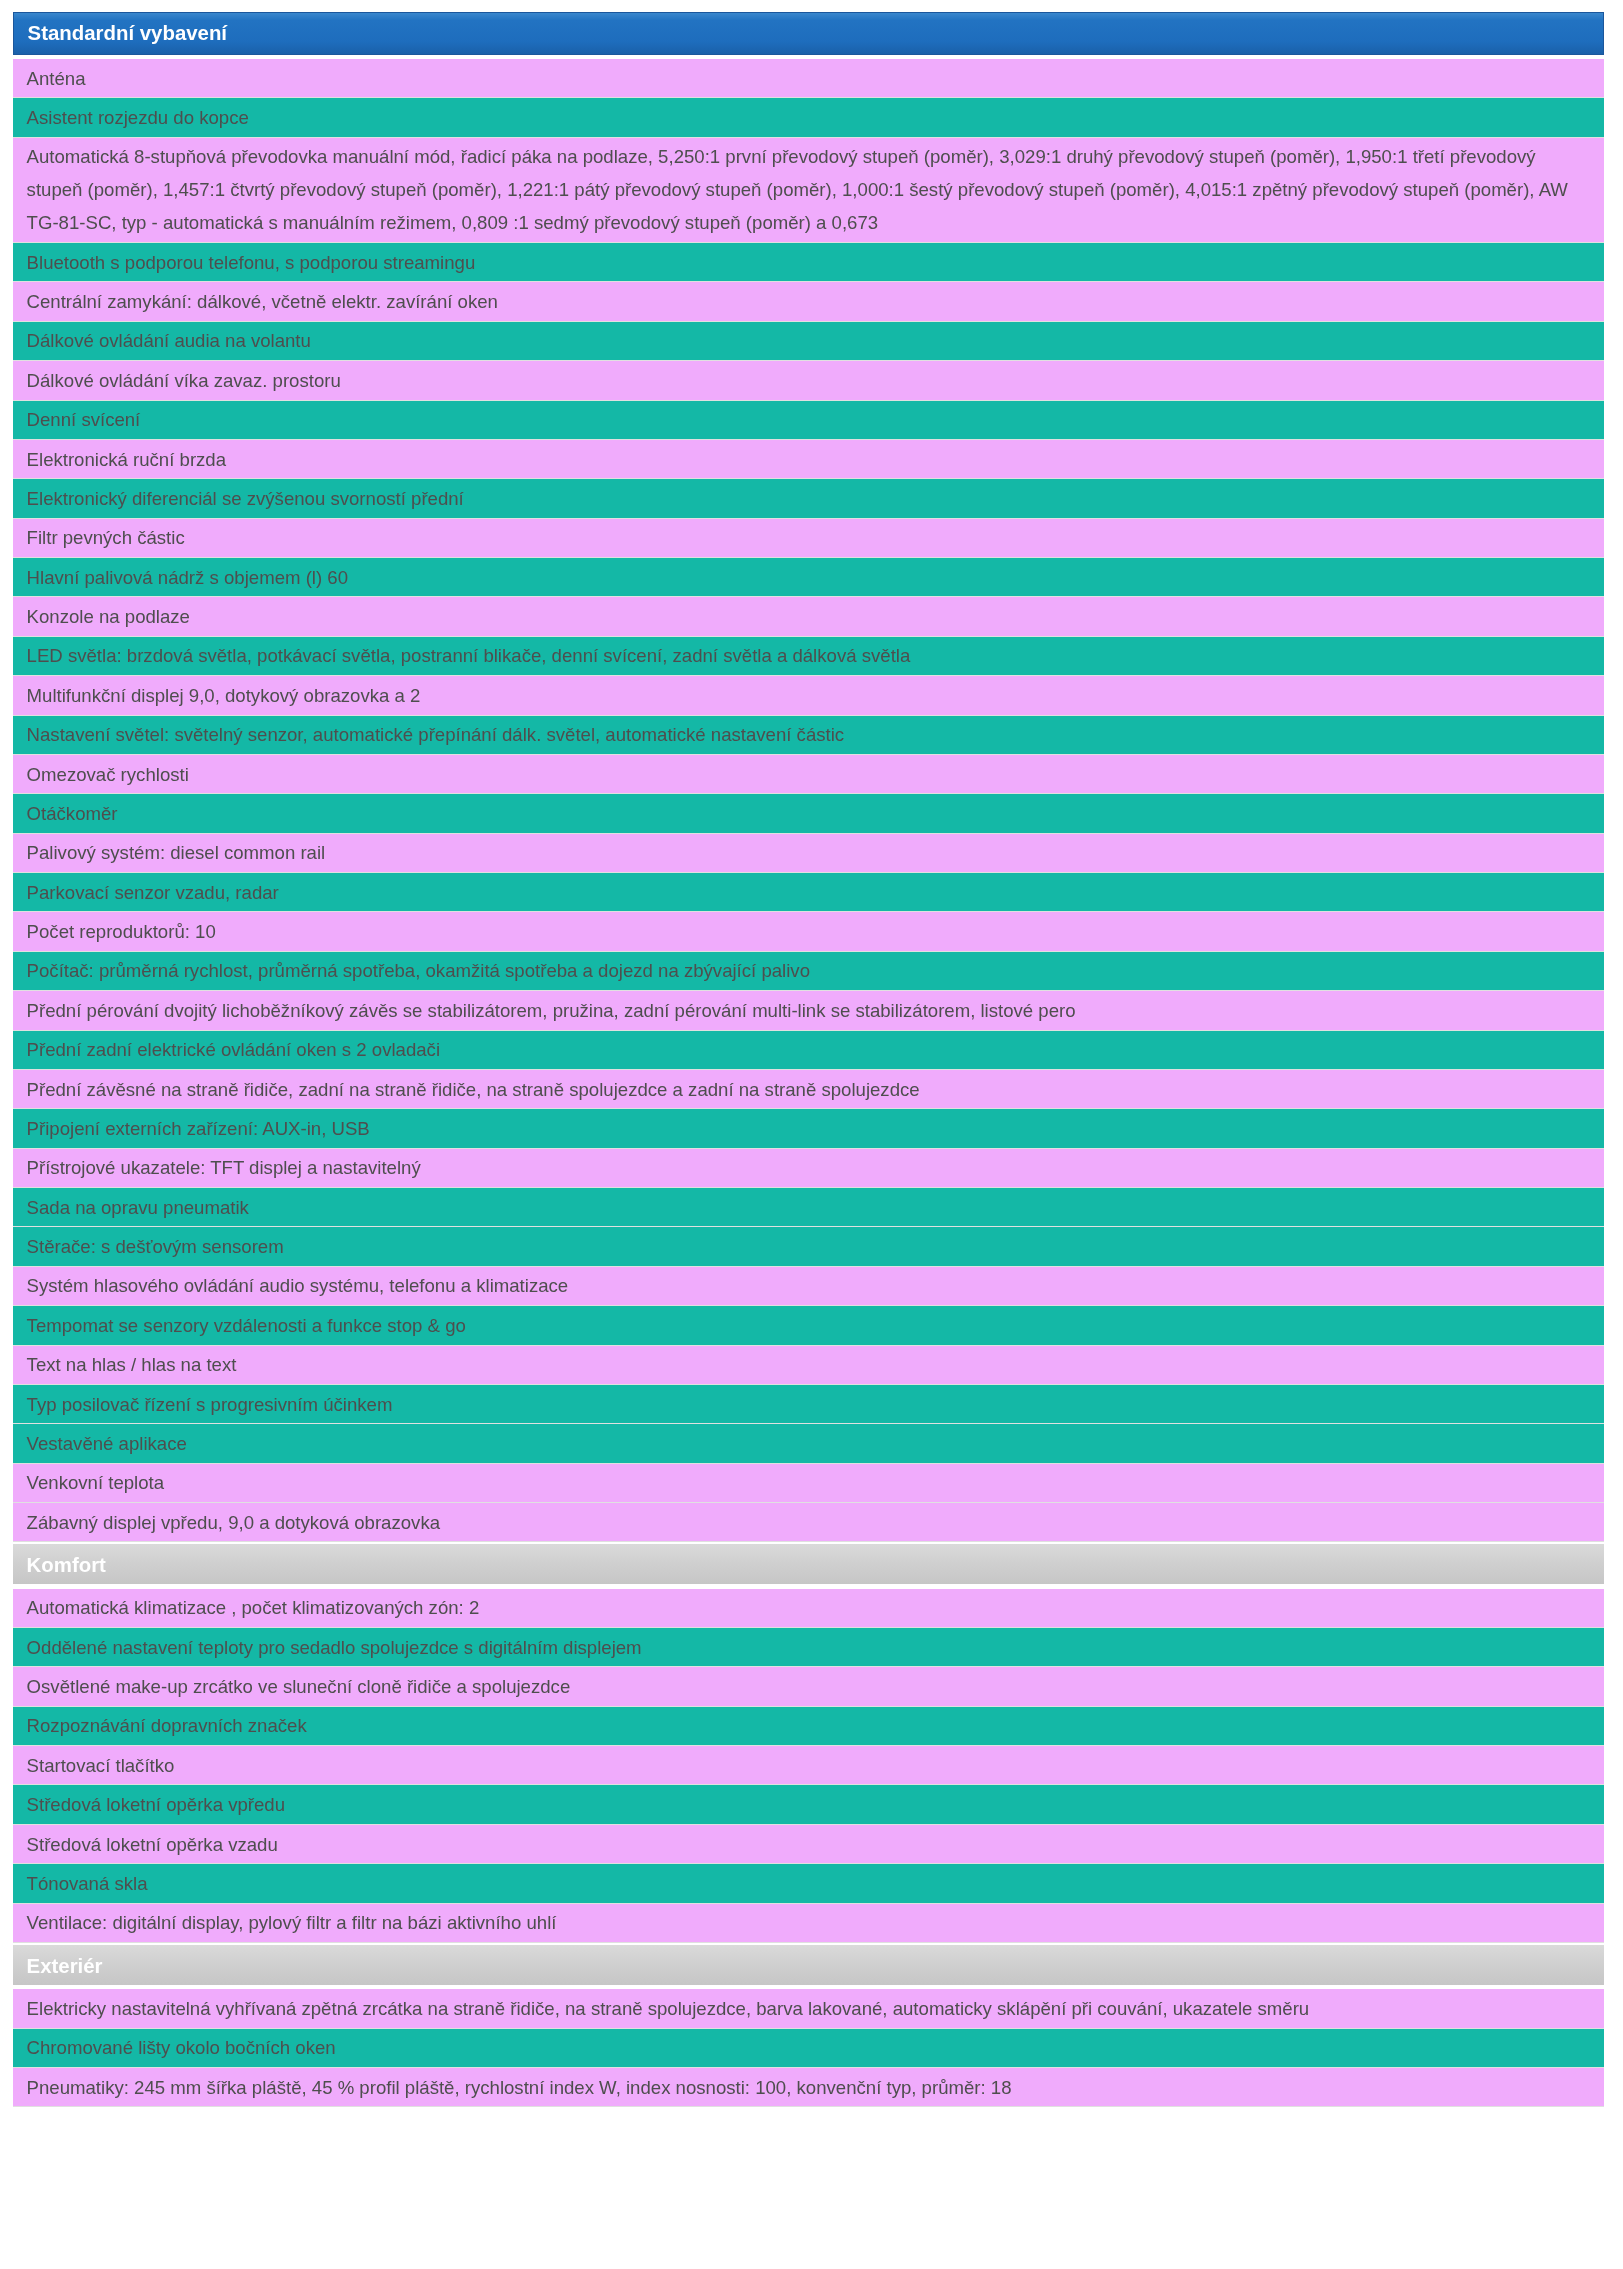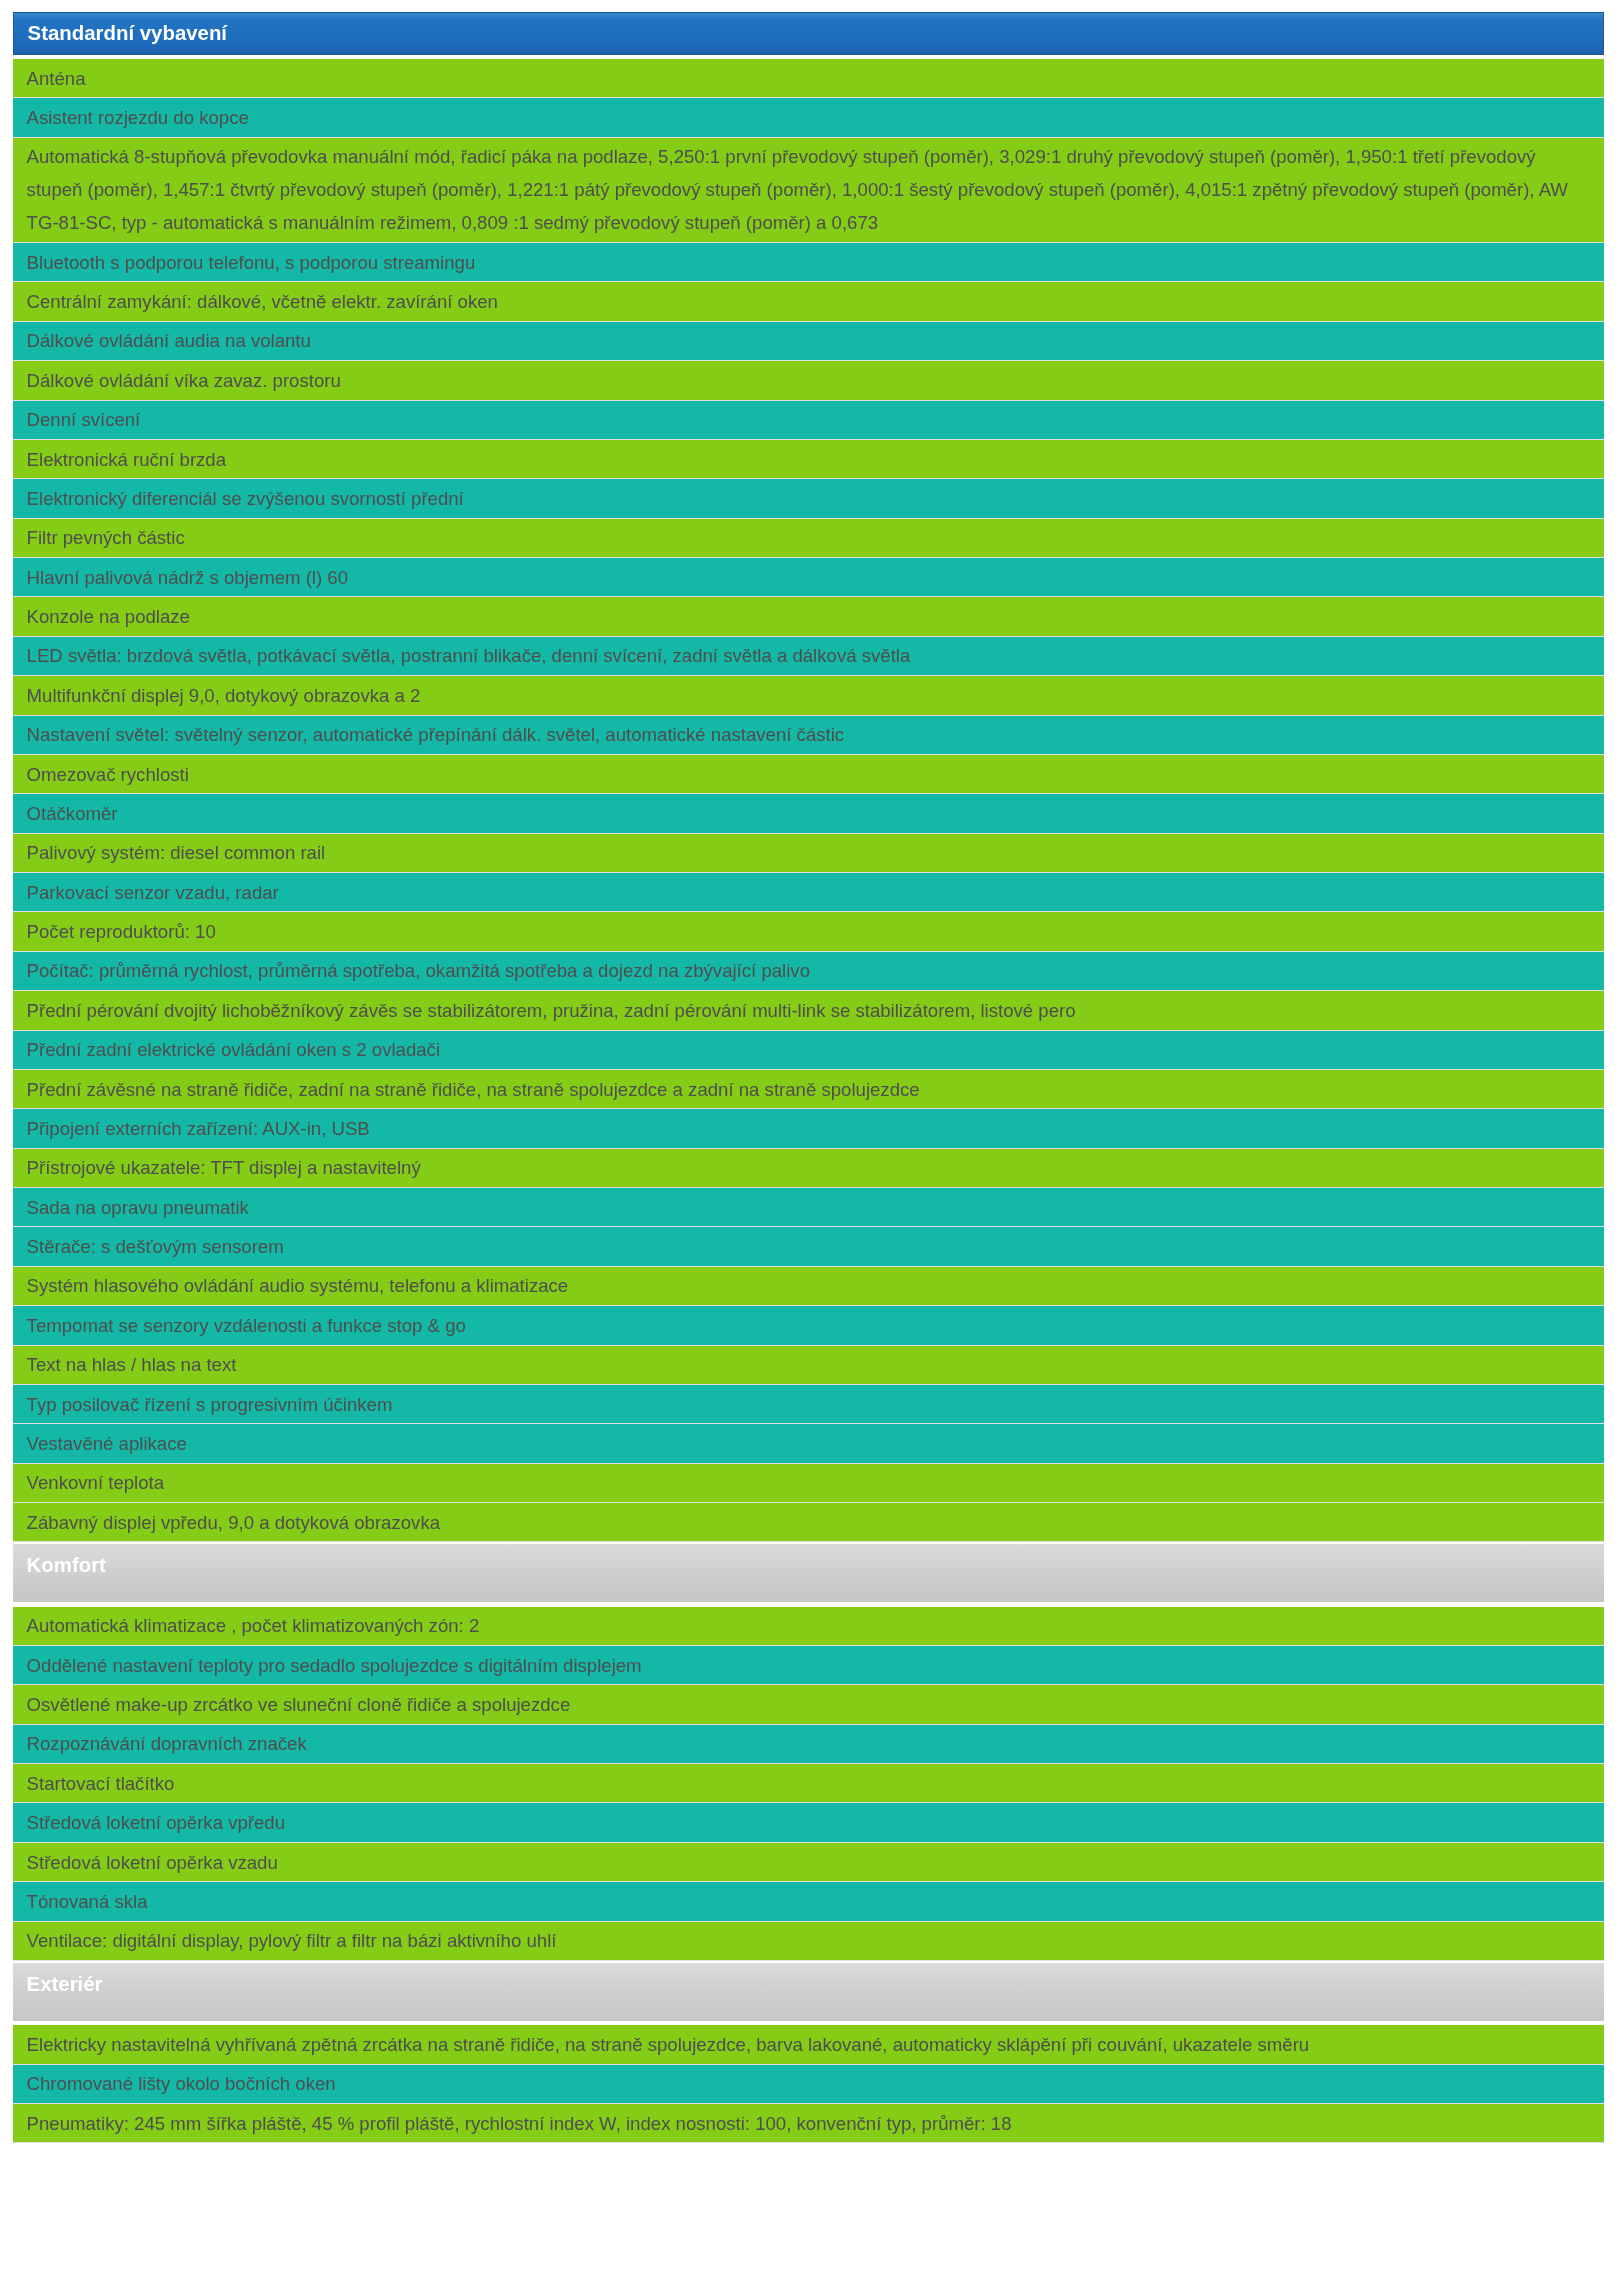--- a/index.html
+++ b/index.html
@@ -22,38 +22,38 @@
     border: 0.9px solid #1b579c;
     color: #ffffff;
     font-weight: bold;
     font-size: 20.4px;
     line-height: 40px;
     padding-left: 13.3px;
     margin-bottom: 3.5px;
   }
   .section-header {
     box-sizing: border-box;
-    height: 58px;
+    height: 40px;
     background: linear-gradient(180deg, #dadada 0%, #cfcfcf 50%, #c6c6c6 100%);
     color: #ffffff;
     font-weight: bold;
     font-size: 20.4px;
     line-height: 43px;
     padding-left: 13.3px;
     margin: 1.8px 0 4.4px 0;
   }
   .spec-row {
     box-sizing: border-box;
     padding: 2.7px 17.7px 2.7px 13.3px;
     font-size: 18.6px;
     line-height: 33px;
     color: #4e4e4e;
     border-bottom: 1.8px solid #e0e0e0;
   }
-  .spec-row.odd  { background: #84cc16; }
+  .spec-row.odd  { background: #f0abfc; }
   .spec-row.even { background: #14b8a6; }
 </style>
 </head>
 <body>
 
 <div class="spec-table">
   <div class="main-header">Standardní vybavení</div>
   <div id="sections-root">
       <div class="spec-row odd">Anténa</div>
       <div class="spec-row even">Asistent rozjezdu do kopce</div>

